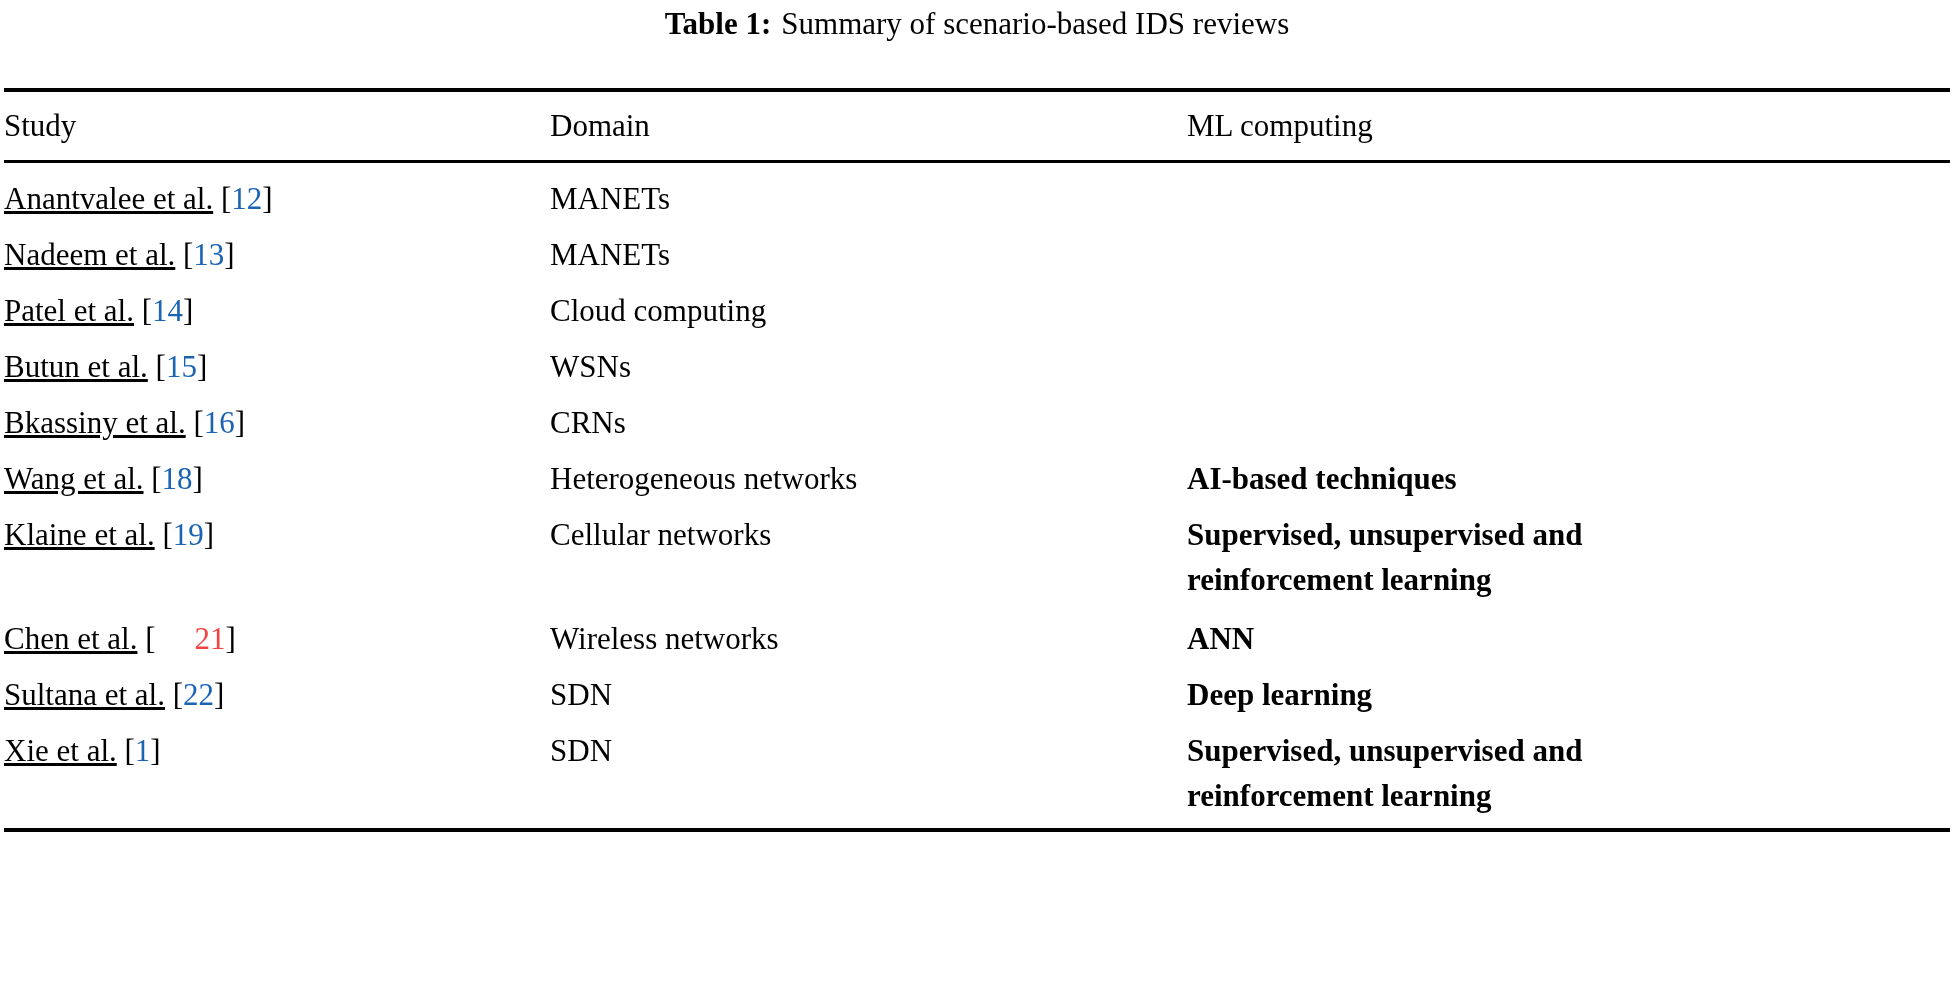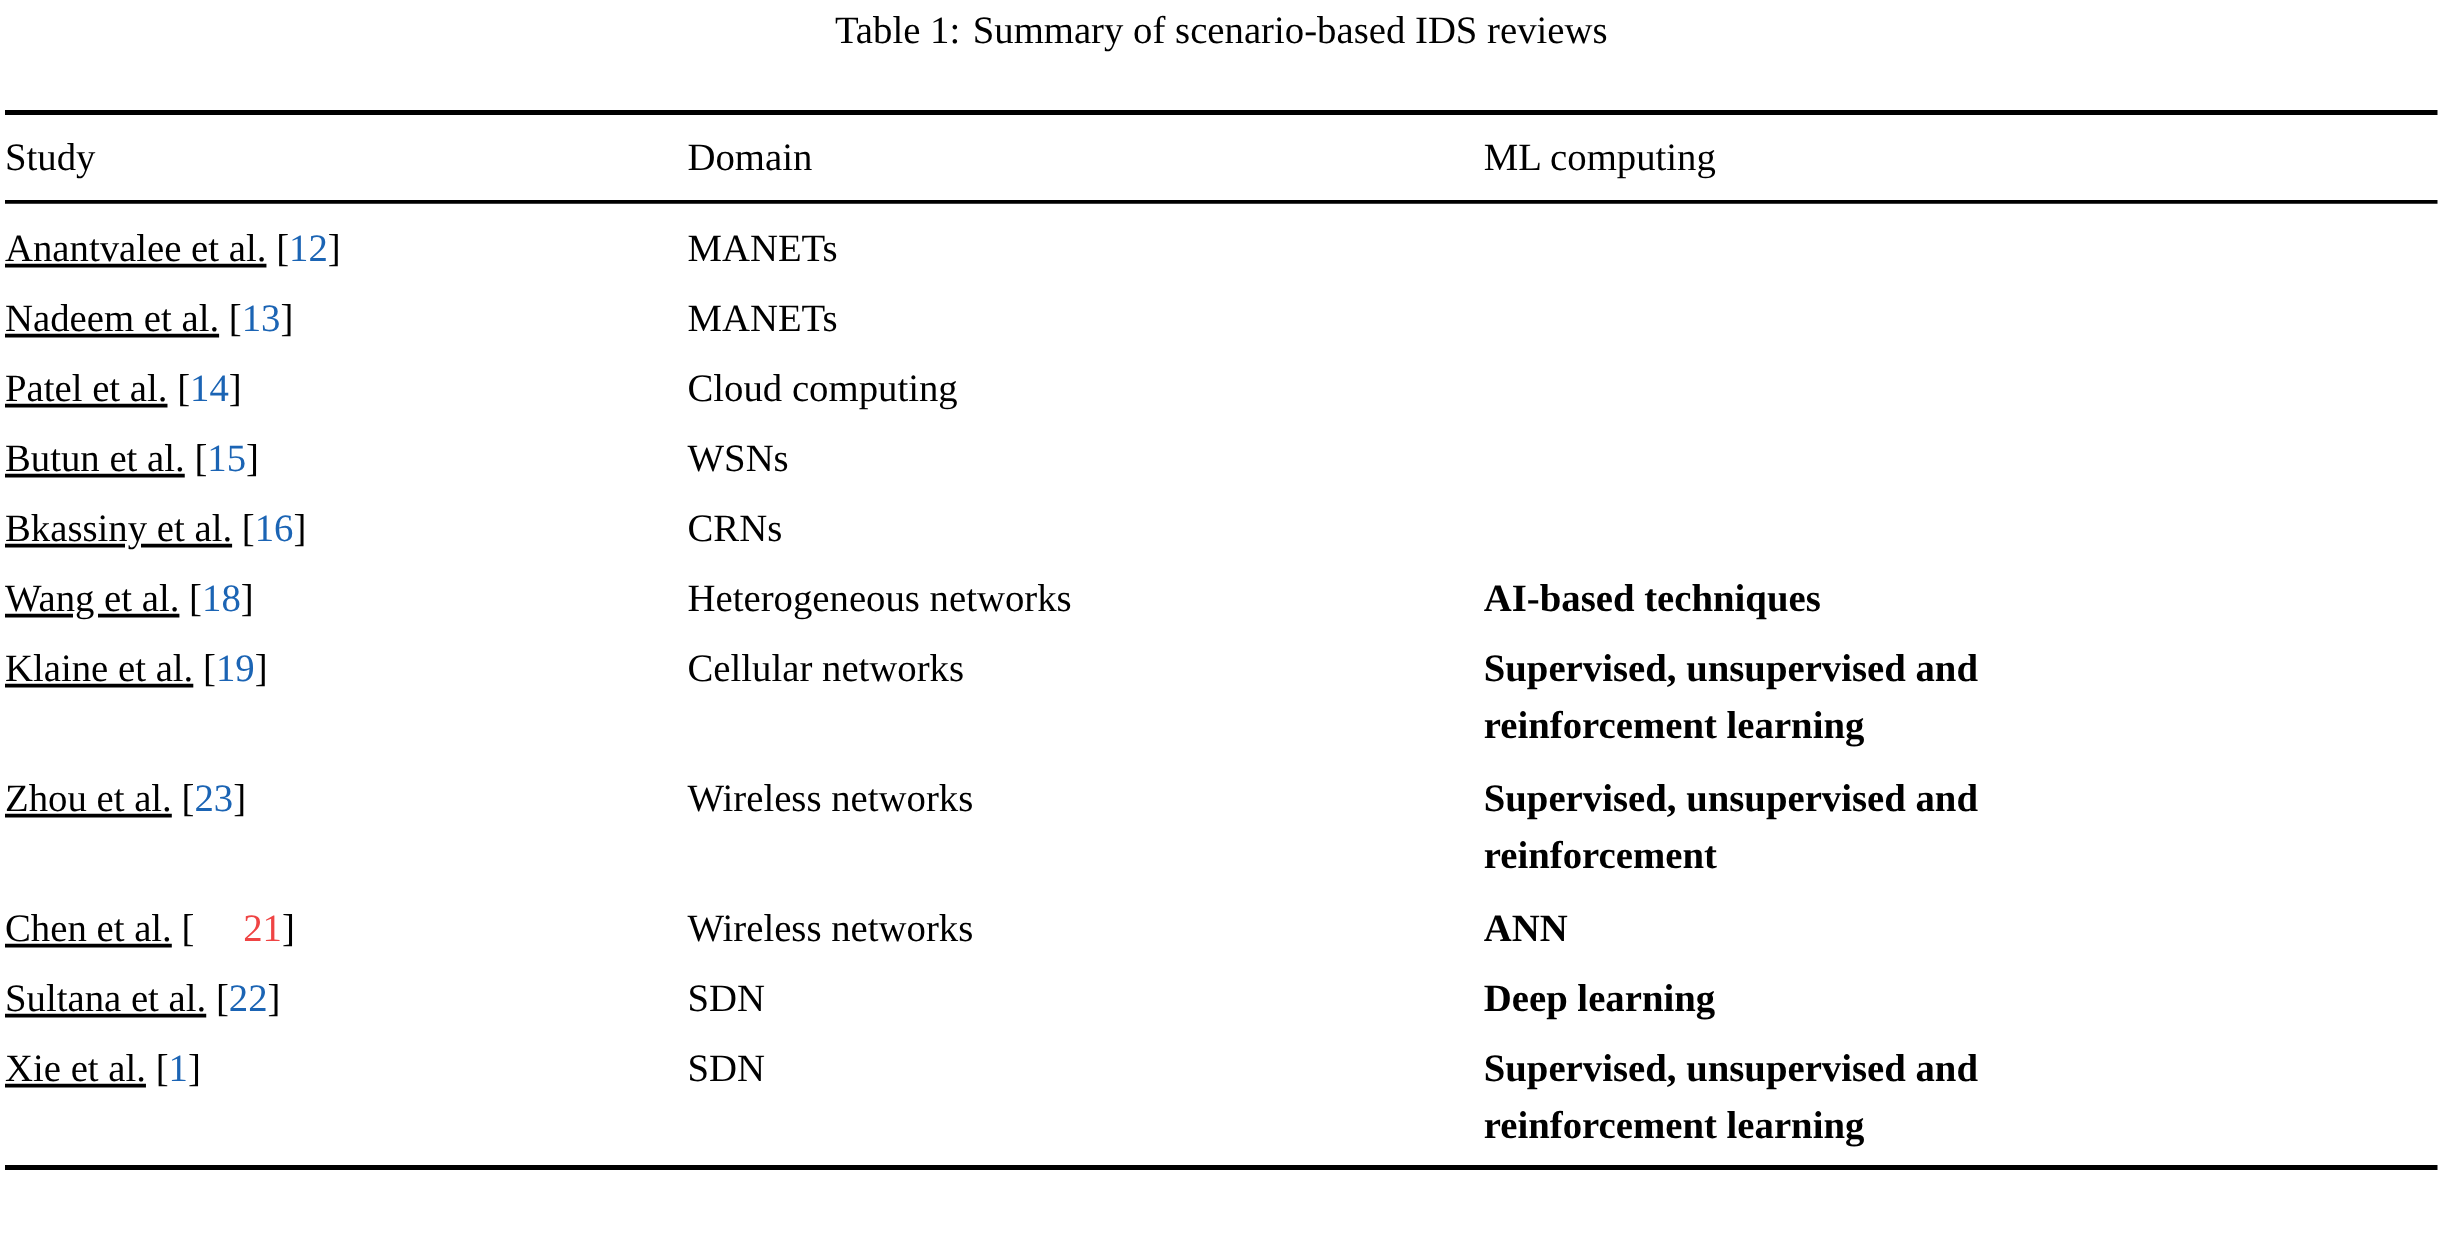--- a/index.html
+++ b/index.html
@@ -28,21 +28,21 @@
   
   .caption {
     text-align: center;
     font-size: 31px;
     line-height: 40px;
     padding-top: 4px;
     padding-bottom: 0;
     white-space: nowrap;
   }
   .caption-label {
-    font-weight: normal;
+    font-weight: bold;
   }
   .caption-text {
     font-weight: normal;
     text-align: right;
   }
   .caption-gap { display: inline-block; width: 10px; }
 
   
   .rule {
     margin: 0 4px;
@@ -169,28 +169,20 @@
           </td>
         </tr>
         <tr class="multiline">
           <td><span class="study-name">Klaine et al.</span> <span class="cite-open">[</span><a class="cite-num" style="color: rgb(27, 100, 180); text-decoration: none;">19</a><span class="cite-close">]</span></td>
           <td>Cellular networks</td>
           <td>
             <span class="cell-line">Supervised, unsupervised and</span>
             <span class="cell-line">reinforcement learning</span>
           </td>
         </tr>
-        <tr class="multiline">
-          <td><span class="study-name">Zhou et al.</span> <span class="cite-open">[</span><a class="cite-num" style="color: rgb(27, 100, 180); text-decoration: none;">23</a><span class="cite-close">]</span></td>
-          <td>Wireless networks</td>
-          <td>
-            <span class="cell-line">Supervised, unsupervised and</span>
-            <span class="cell-line">reinforcement</span>
-          </td>
-        </tr>
         <tr>
           <td><span class="study-name">Chen et al.</span> <span class="cite-open">[</span><a class="cite-num" style="color: #ef4444; text-decoration: none; margin-left: 39px;">21</a><span class="cite-close">]</span></td>
           <td>Wireless networks</td>
           <td>
             <span class="cell-line">ANN</span>
           </td>
         </tr>
         <tr>
           <td><span class="study-name">Sultana et al.</span> <span class="cite-open">[</span><a class="cite-num" style="color: rgb(27, 100, 180); text-decoration: none;">22</a><span class="cite-close">]</span></td>
           <td>SDN</td>

